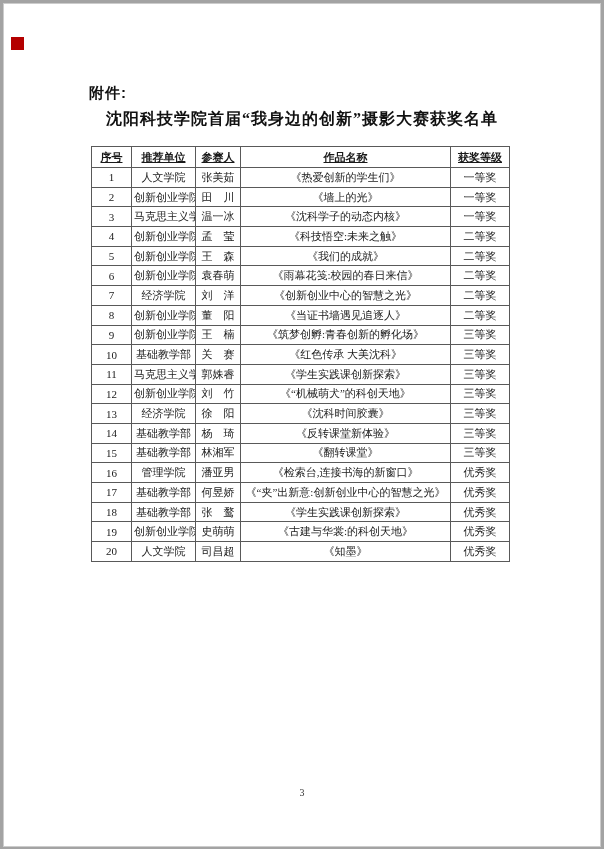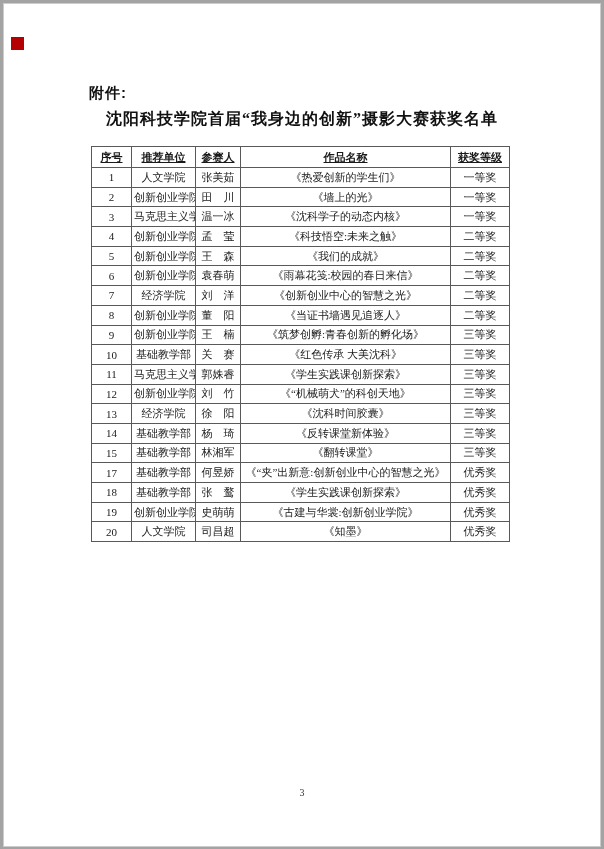--- a/index.html
+++ b/index.html
@@ -225,38 +225,45 @@
             <td>三等奖</td>
           </tr>
           <tr>
             <td>15</td>
             <td>基础教学部</td>
             <td>林湘军</td>
             <td>《翻转课堂》</td>
             <td>三等奖</td>
           </tr>
           <tr>
+            <td>16</td>
+            <td>管理学院</td>
+            <td>潘亚男</td>
+            <td>《检索台,连接书海的新窗口》</td>
+            <td>优秀奖</td>
+          </tr>
+          <tr>
             <td>17</td>
             <td>基础教学部</td>
             <td>何昱娇</td>
             <td>《“夹”出新意:创新创业中心的智慧之光》</td>
             <td>优秀奖</td>
           </tr>
           <tr>
             <td>18</td>
             <td>基础教学部</td>
             <td>张　鹜</td>
             <td>《学生实践课创新探索》</td>
             <td>优秀奖</td>
           </tr>
           <tr>
             <td>19</td>
             <td>创新创业学院</td>
             <td>史萌萌</td>
-            <td>《古建与华裳:创新创业学院》</td>
+            <td>《古建与华裳:的科创天地》</td>
             <td>优秀奖</td>
           </tr>
           <tr>
             <td>20</td>
             <td>人文学院</td>
             <td>司昌超</td>
             <td>《知墨》</td>
             <td>优秀奖</td>
           </tr>
         </tbody>

